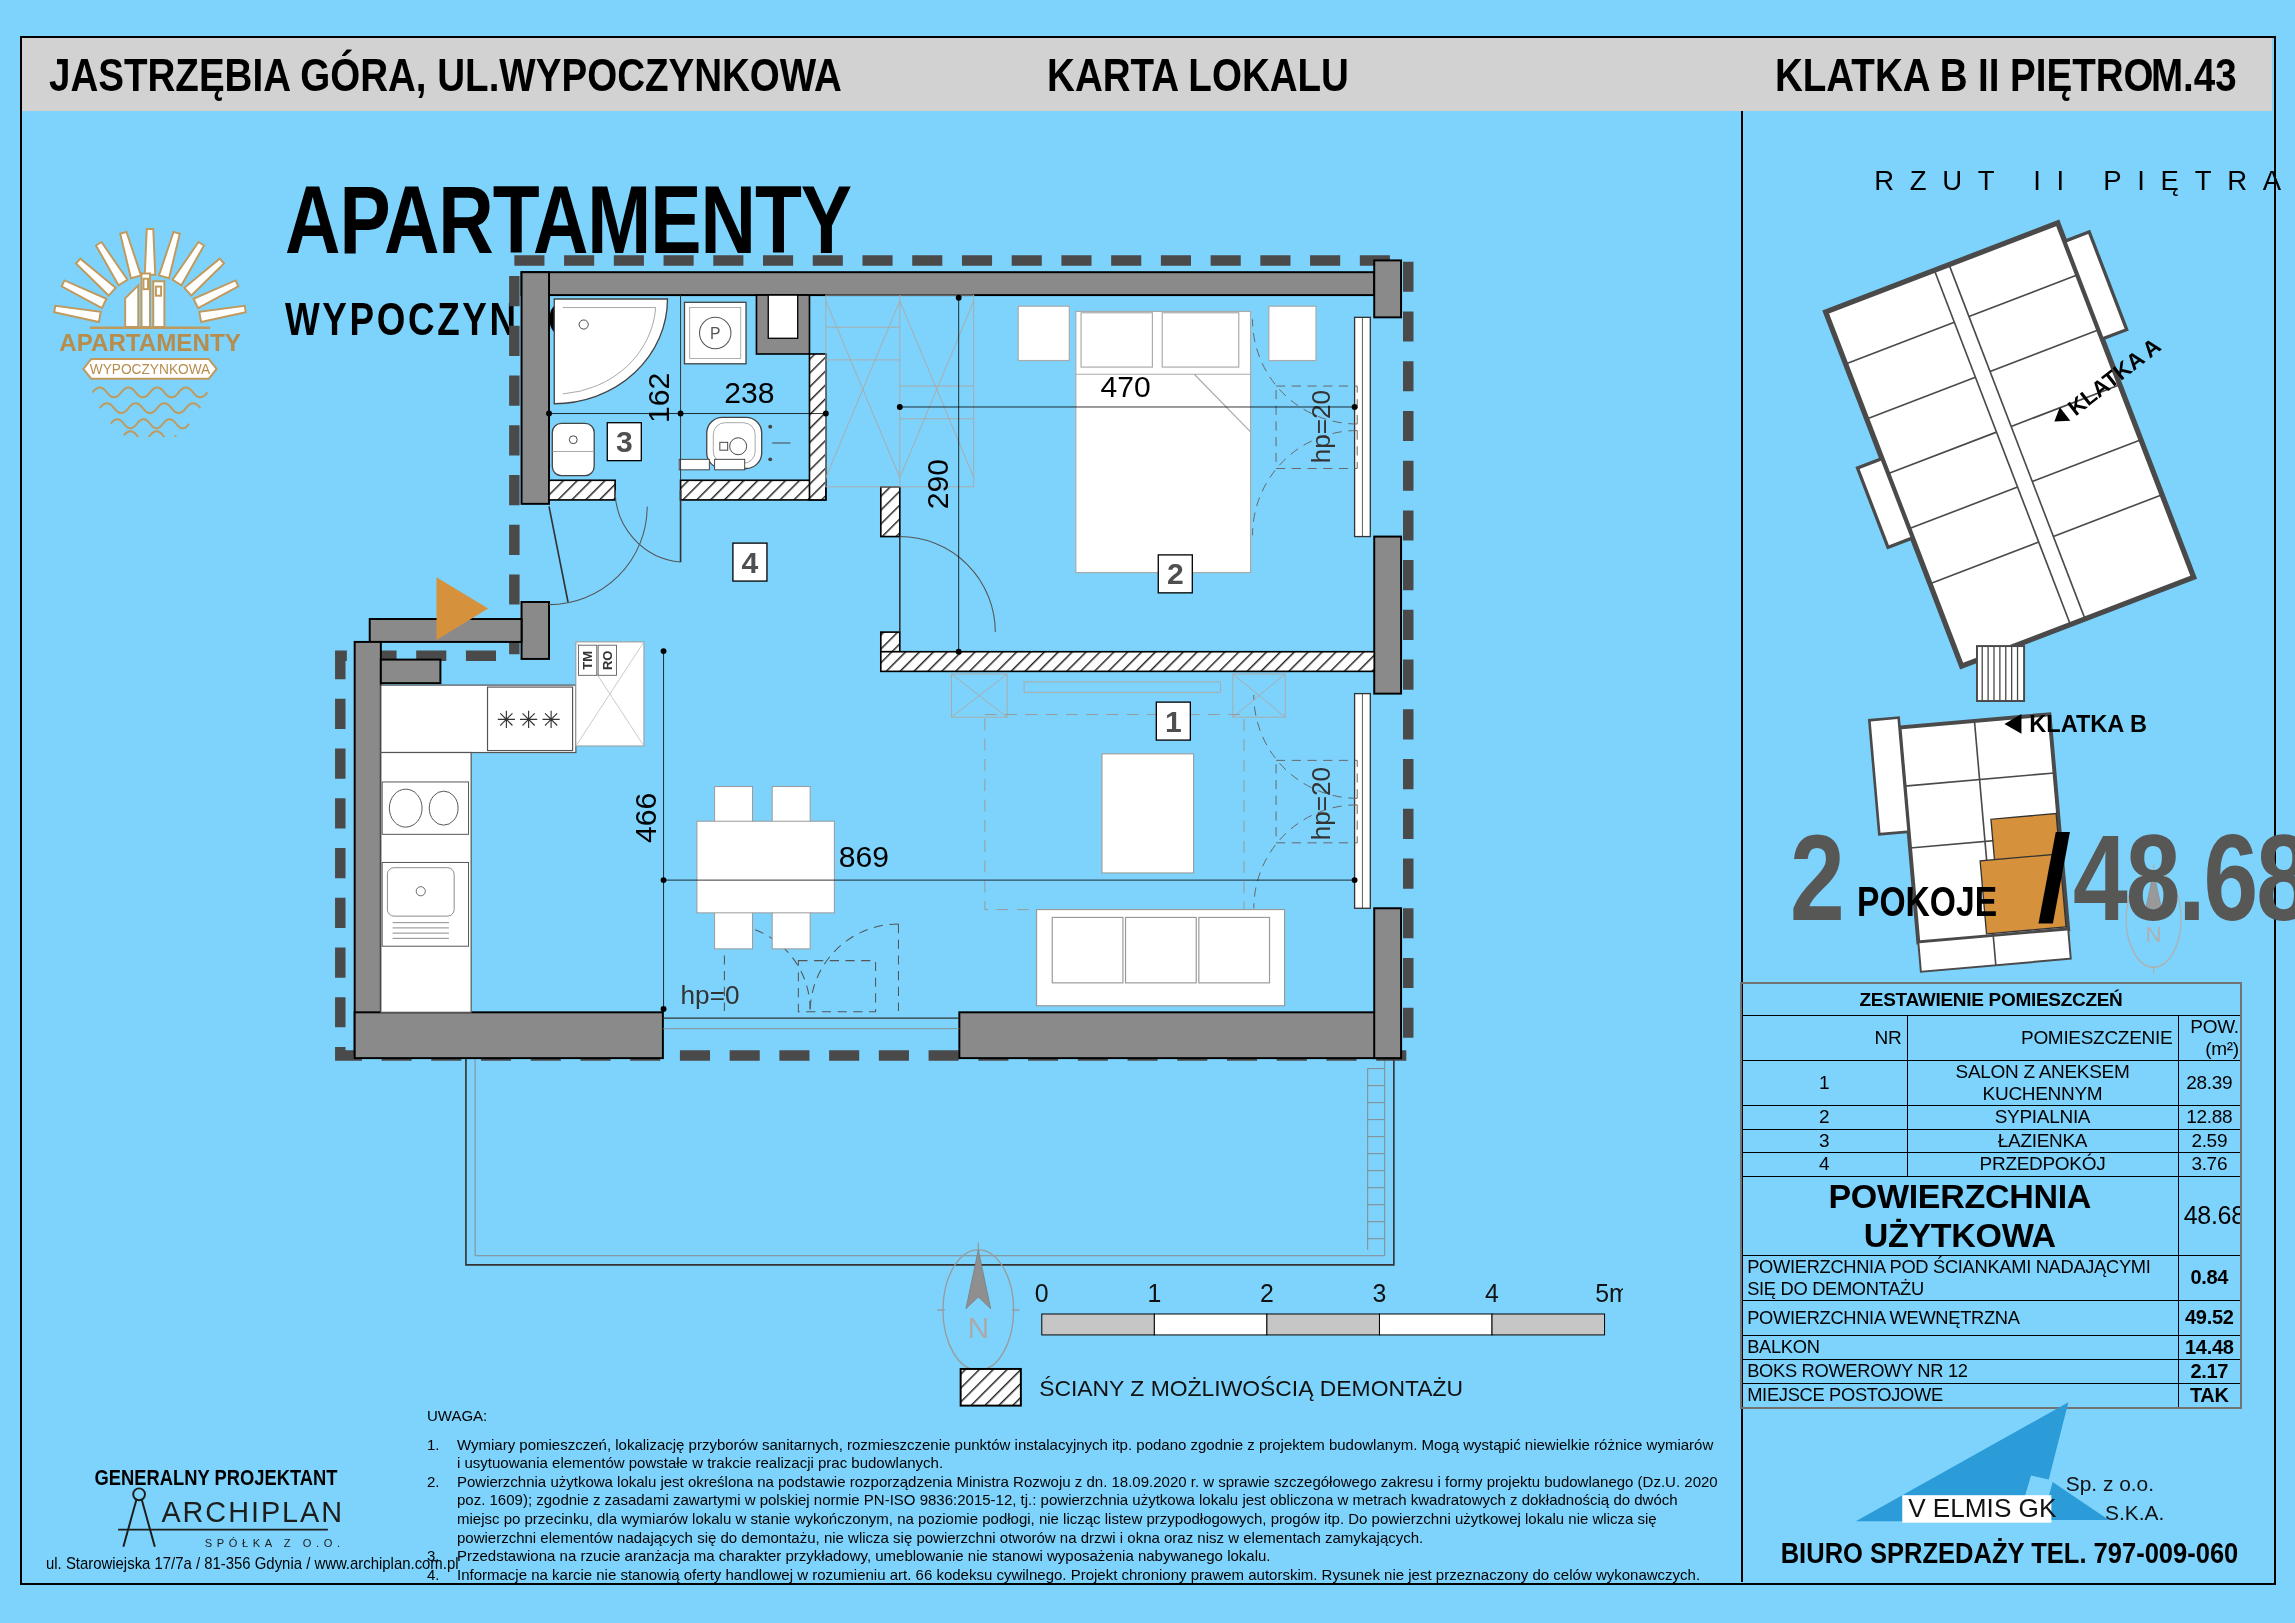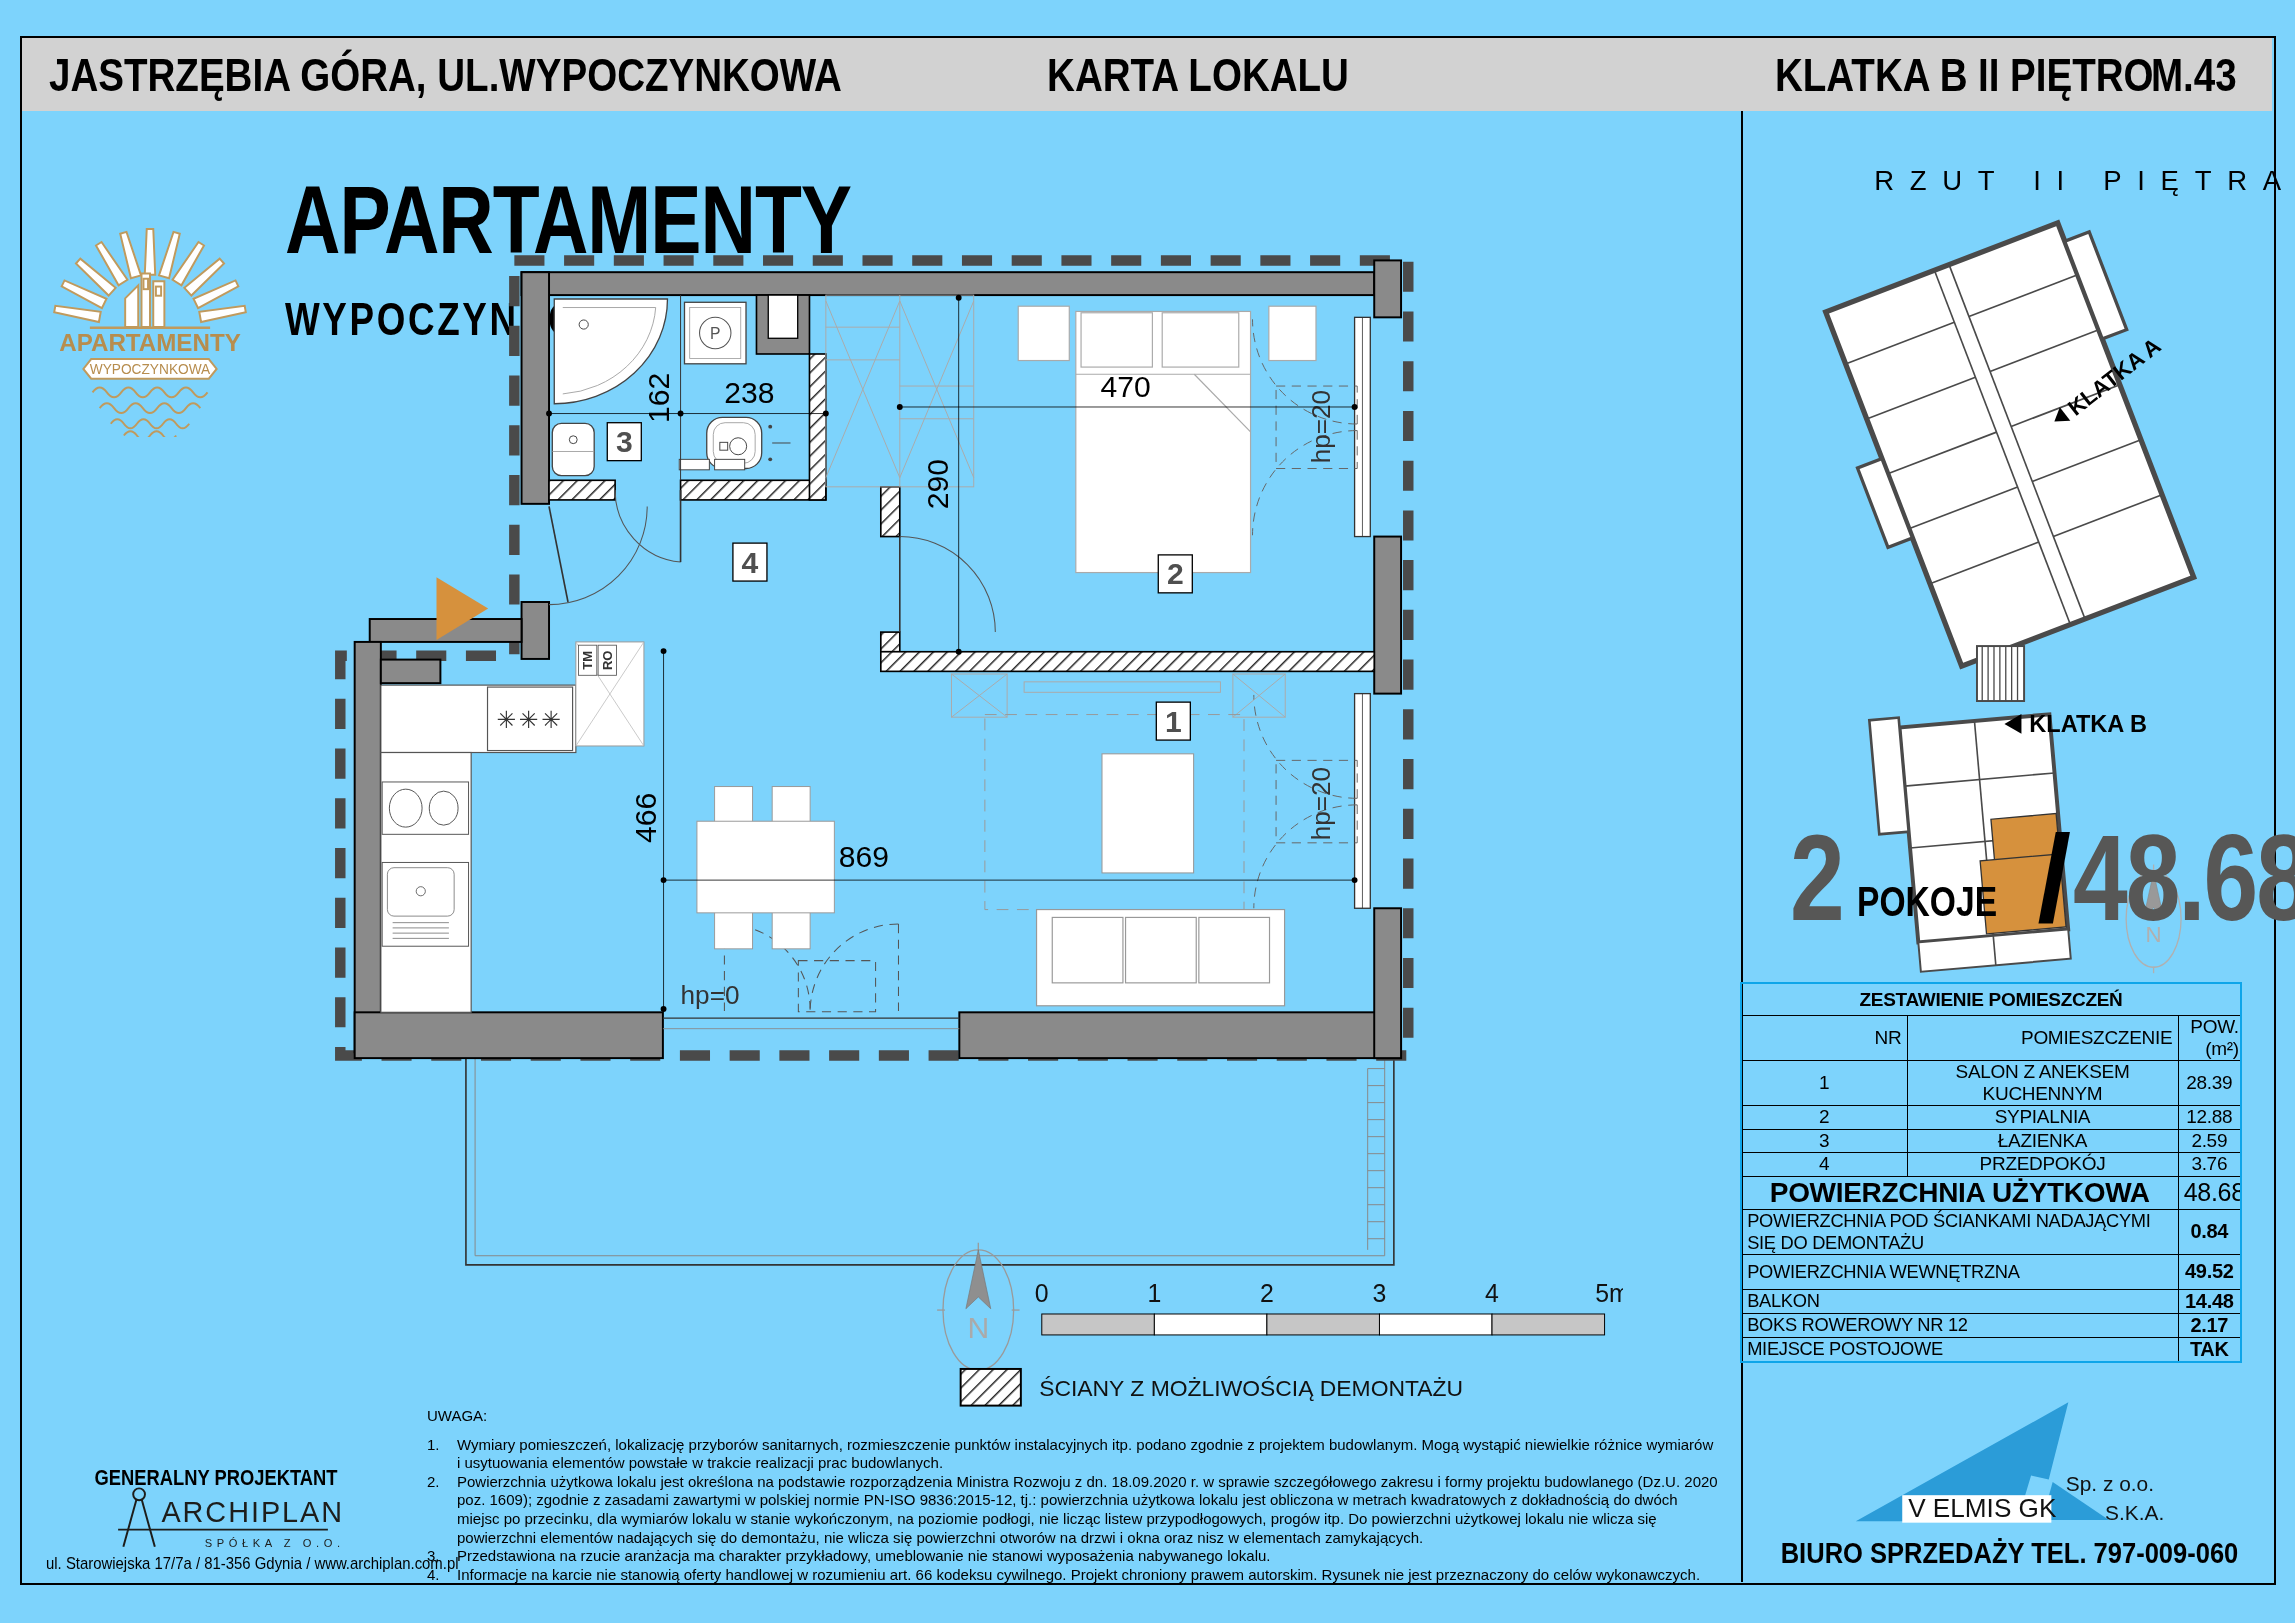--- a/index.html
+++ b/index.html
@@ -26,26 +26,26 @@
   .nrow .n{width:30px;flex:0 0 30px;}
   .nrow .b{flex:1;}
   .summary{left:1790px;top:830px;display:flex;align-items:flex-end;white-space:nowrap;}
   .sum-big{font-size:123px;font-weight:bold;color:#575756;line-height:.78;
            transform:scaleX(.8);transform-origin:left bottom;letter-spacing:-2.6px;}
   .sum-small{font-size:42px;font-weight:bold;line-height:1;margin:0 3.9px 2.6px 1.3px;
              transform:scaleX(.8);transform-origin:left bottom;}
   .sum-slash{font-size:122px;font-weight:bold;line-height:.75;margin:0 1.3px;}
   table.zest{border-collapse:collapse;table-layout:fixed;width:500px;}
   table.zest td{border:1.3px solid #000;padding:0 5.2px;font-size:19px;letter-spacing:-0.3px;overflow:hidden;}
-  table.zest{border:2px solid #0ea5e9;}
+  table.zest{border:2px solid #737373;}
   .ttl{font-size:25px;font-weight:bold;text-align:center;height:31px;}
   .thd{text-align:right;height:38px;}
   .rw{height:23.6px;text-align:center;}
   .tot{height:31px;}
-  .tot .lbl{font-size:28px;font-weight:bold;text-align:center;}
+  .tot .lbl{font-size:34px;font-weight:bold;text-align:center;}
   .tot .val{font-size:25px;text-align:center;}
   .ext .lbl{text-align:left;font-size:18.3px;}
   .ext .val{text-align:center;font-size:20px;font-weight:bold;}
   .biuro{left:1743px;top:1537px;width:533px;text-align:center;font-size:29px;font-weight:bold;
          transform:scaleX(.88);transform-origin:center top;white-space:nowrap;}
   svg text{font-family:"Liberation Sans",sans-serif;}
 </style>
 </head>
 <body>
 

